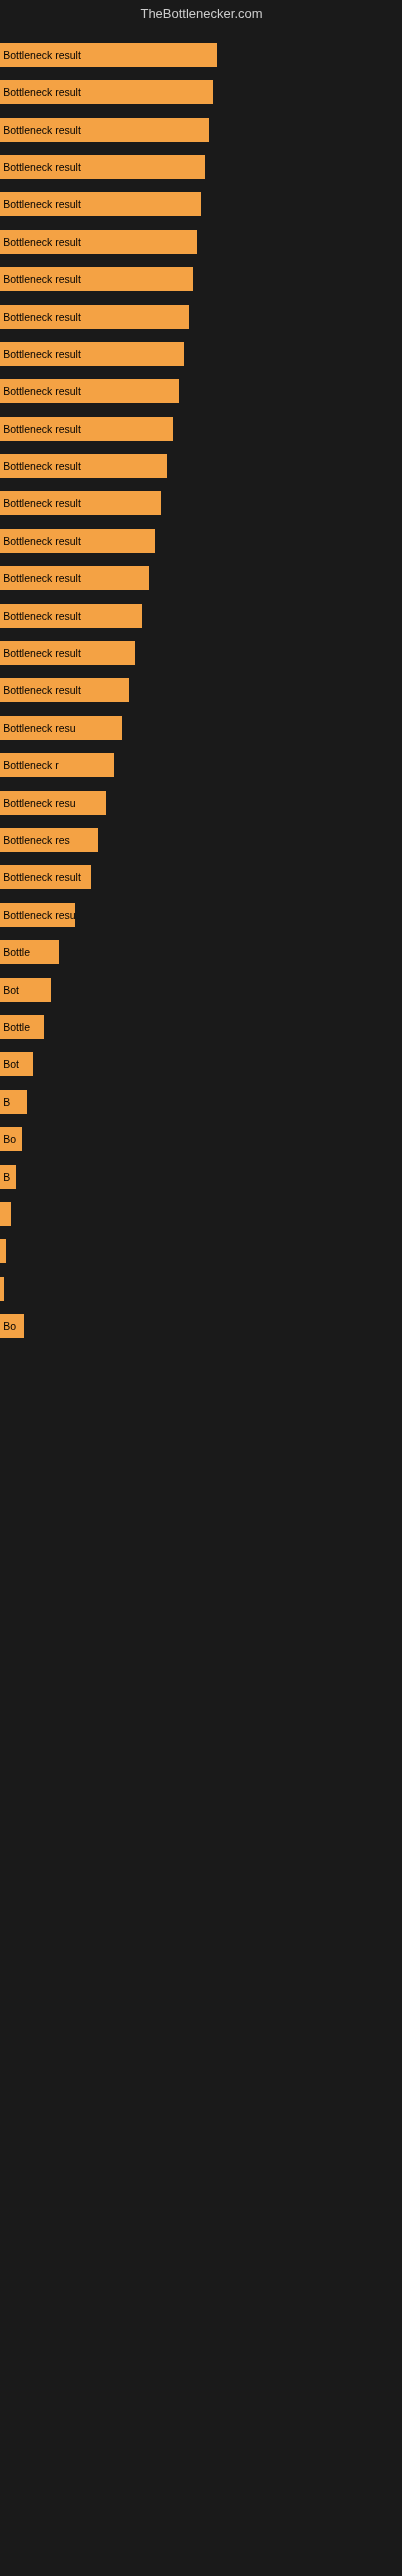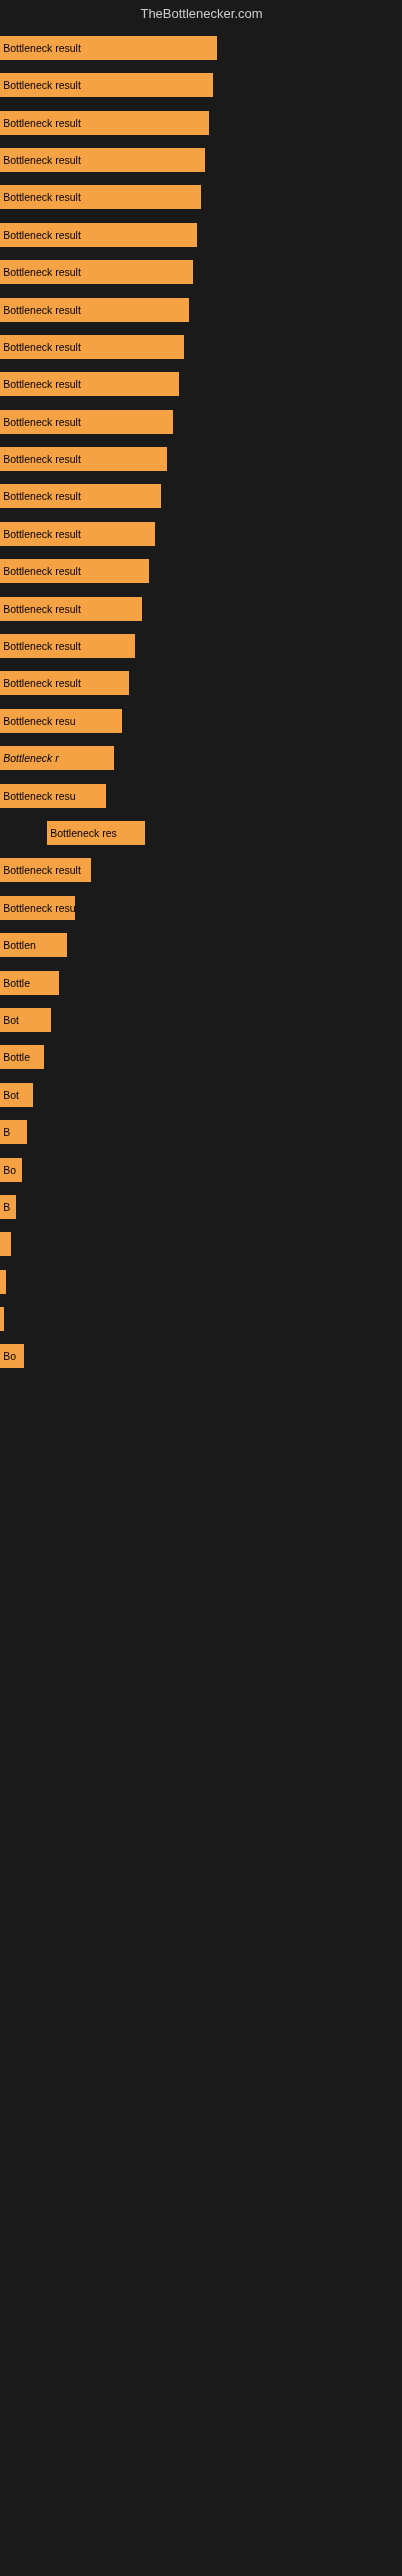--- a/index.html
+++ b/index.html
@@ -23,21 +23,21 @@
       padding: 6.4px 0;
       background-color: #1a1a1a;
     }
 
     .bars-container {
       padding: 8px 0;
     }
 
     .bar-row {
       display: flex;
-      align-items: flex-start;
+      align-items: flex-end;
       margin-bottom: 1.6px;
       height: 31px;
     }
 
     .bar {
       background-color: #f4a244;
       height: 24px;
       display: flex;
       align-items: center;
       padding-left: 3.2px;
@@ -146,50 +146,45 @@
         <div class="bar" style="width: 129px;">Bottleneck result</div>
       </div>
     </div>
     <div style="margin-bottom: 6.4px;">
       <div class="bar-row">
         <div class="bar" style="width: 122px;">Bottleneck resu</div>
       </div>
     </div>
     <div style="margin-bottom: 6.4px;">
       <div class="bar-row">
-        <div class="bar" style="width: 114px; font-style: italic;">Bottleneck r</div>
+        <div class="bar" style="width: 114px;">Bottleneck r</div>
       </div>
     </div>
     <div style="margin-bottom: 6.4px;">
       <div class="bar-row">
         <div class="bar" style="width: 106px;">Bottleneck resu</div>
       </div>
     </div>
-    <div style="margin-bottom: 6.4px; padding-left: 47px;">
+    <div style="margin-bottom: 6.4px;">
       <div class="bar-row">
         <div class="bar" style="width: 98px;">Bottleneck res</div>
       </div>
     </div>
     <div style="margin-bottom: 6.4px;">
       <div class="bar-row">
         <div class="bar" style="width: 91px;">Bottleneck result</div>
       </div>
     </div>
     <div style="margin-bottom: 6.4px;">
       <div class="bar-row">
         <div class="bar" style="width: 75px;">Bottleneck resu</div>
       </div>
     </div>
     <div style="margin-bottom: 6.4px;">
       <div class="bar-row">
-        <div class="bar" style="width: 67px;">Bottlen</div>
-      </div>
-    </div>
-    <div style="margin-bottom: 6.4px;">
-      <div class="bar-row">
         <div class="bar" style="width: 59px;">Bottle</div>
       </div>
     </div>
     <div style="margin-bottom: 6.4px;">
       <div class="bar-row">
         <div class="bar" style="width: 51px;">Bot</div>
       </div>
     </div>
     <div style="margin-bottom: 6.4px;">
       <div class="bar-row">

